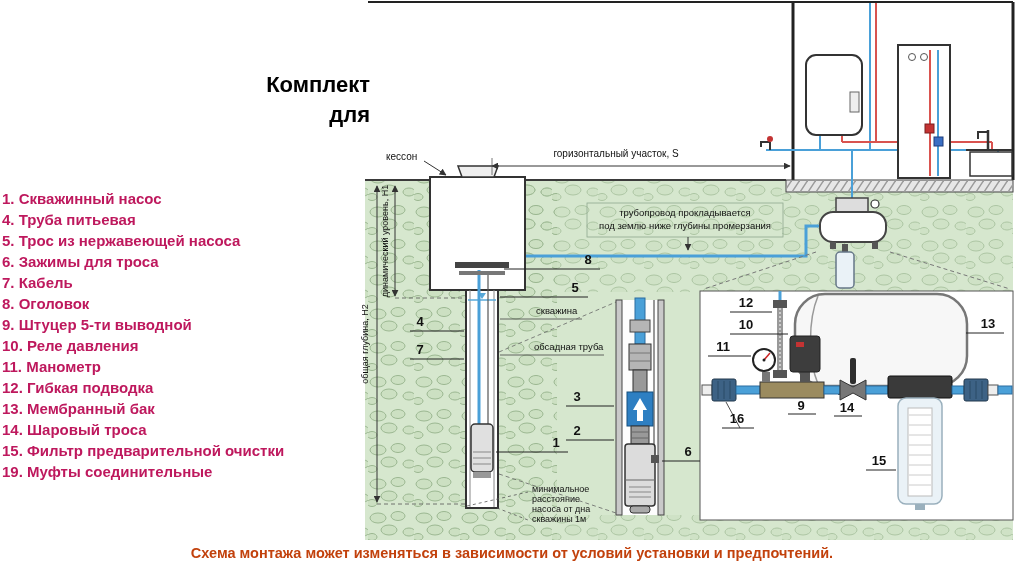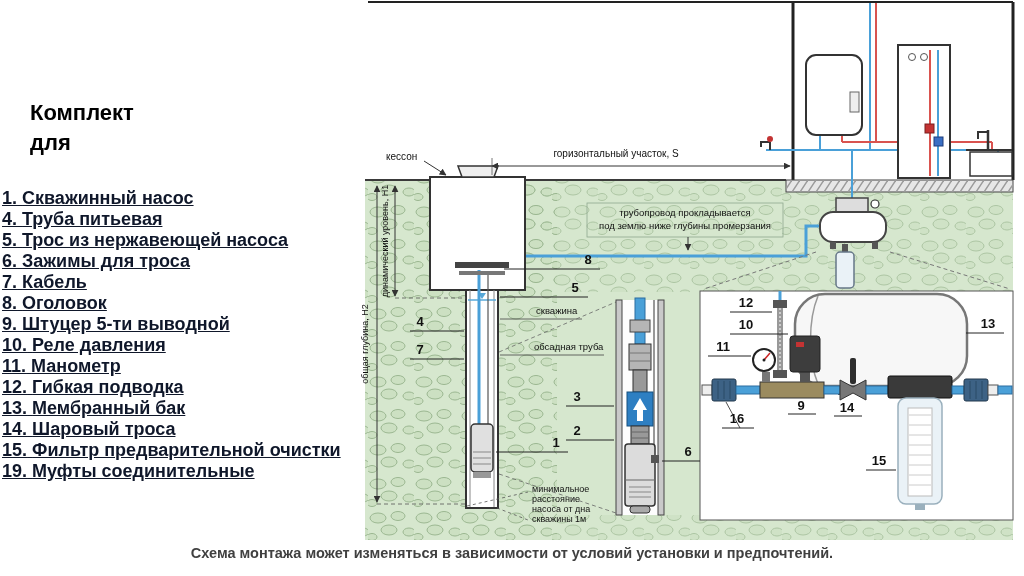--- a/index.html
+++ b/index.html
@@ -1,24 +1,24 @@
 <!DOCTYPE html>
 <html><head>
 <meta charset="utf-8">
 <style>
   html,body{margin:0;padding:0;background:#fff;}
   .page{position:relative;width:1024px;height:576px;background:#ffffff;overflow:hidden;
         font-family:"Liberation Sans",sans-serif;}
-  .title{position:absolute;left:30px;top:70px;width:340px;text-align:left;
-         font-size:22px;font-weight:bold;line-height:30px;color:#000;margin-top:28px;}
-  .parts{position:absolute;left:2px;top:188px;width:360px;font-size:18px;
-         font-weight:bold;line-height:21px;color:#0f172a;text-decoration:underline;}
+  .title{position:absolute;left:30px;top:70px;width:340px;text-align:right;
+         font-size:22px;font-weight:bold;line-height:30px;color:#000;}
+  .parts{position:absolute;left:2px;top:188px;width:360px;font-size:15px;
+         font-weight:bold;line-height:21px;color:#be185d;}
   .parts .row{white-space:nowrap;}
   .footer{position:absolute;left:0;top:545px;width:100%;text-align:center;
-          font-size:14.5px;font-weight:bold;color:#404040;}
+          font-size:14.5px;font-weight:bold;color:#c2410c;}
   svg.diagram{position:absolute;left:0;top:0;}
   svg text{font-family:"Liberation Sans",sans-serif;fill:#111;}
   .lbl{font-size:10px;}
   .lbl9{font-size:9.5px;}
   .sm{font-size:9px;}
   .co{font-size:13px;font-weight:bold;}
   .rot{font-size:9px;}
 </style>
 </head>
 <body>

